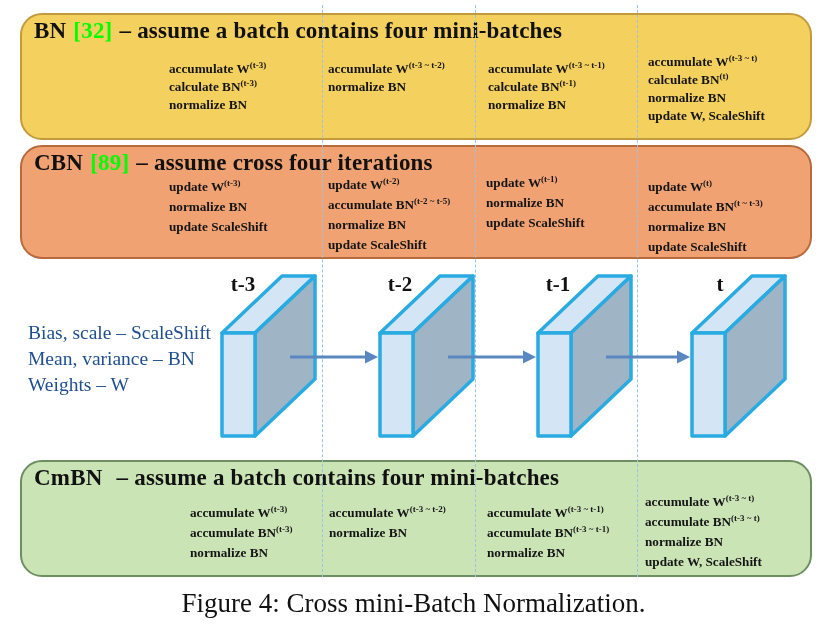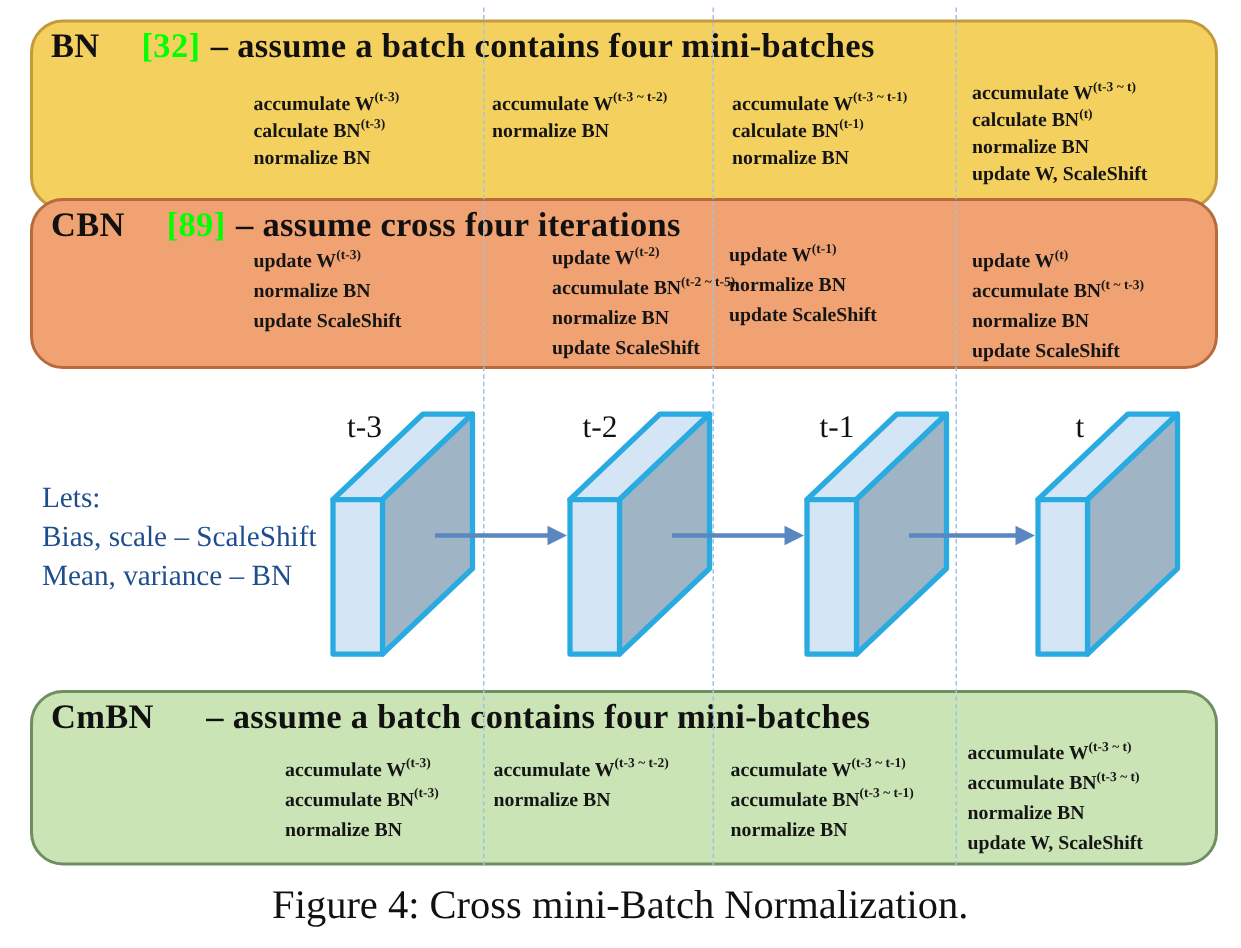--- a/index.html
+++ b/index.html
@@ -8,50 +8,50 @@
 
   
   .vline{position:absolute;top:5px;height:572px;width:0;
          border-left:1px dashed var(--dash-color);z-index:2;}
   .vline.v1{left:322px;} .vline.v2{left:475px;} .vline.v3{left:637px;}
 
   
   .panel{position:absolute;left:20px;width:788px;border-radius:22px;
          border:2px solid;z-index:1;}
   #panel-bn  {top:13px;height:123px;background:var(--panel-bn-bg);border-color:var(--panel-bn-border);}
-  #panel-cbn {top:132px;height:110px;background:var(--panel-cbn-bg);border-color:var(--panel-cbn-border);}
+  #panel-cbn {top:145px;height:110px;background:var(--panel-cbn-bg);border-color:var(--panel-cbn-border);}
   #panel-cmbn{top:460px;height:113px;background:var(--panel-cmbn-bg);border-color:var(--panel-cmbn-border);}
 
   .title{position:absolute;left:12px;top:3px;font-size:23px;font-weight:bold;
          color:#111;white-space:nowrap;z-index:3;letter-spacing:.2px;}
-  .title .ref{color:var(--ref-green);margin-left:21px;}
+  .title .ref{color:var(--ref-green);}
   .title .name,.title .ref{margin-right:7px;}
 
   .col{position:absolute;width:162px;font-size:13.2px;font-weight:bold;color:#151515;
        white-space:nowrap;z-index:3;}
   .col .op-line{line-height:18px;}
   #panel-cbn .col .op-line,#panel-cmbn .col .op-line{line-height:20px;}
   sup{font-size:9px;font-weight:bold;line-height:0;letter-spacing:0;}
 
   
   #panel-bn .c1{left:147px;top:45px;} #panel-bn .c2{left:306px;top:45px;}
   #panel-bn .c3{left:466px;top:45px;} #panel-bn .c4{left:626px;top:38px;}
-  #panel-cbn .c1{left:147px;top:30px;} #panel-cbn .c2{left:306px;top:28px;margin-left:40px;}
+  #panel-cbn .c1{left:147px;top:30px;} #panel-cbn .c2{left:306px;top:28px;}
   #panel-cbn .c3{left:464px;top:26px;} #panel-cbn .c4{left:626px;top:30px;}
   #panel-cmbn .c1{left:168px;top:41px;} #panel-cmbn .c2{left:307px;top:41px;}
   #panel-cmbn .c3{left:465px;top:41px;} #panel-cmbn .c4{left:623px;top:30px;}
 
   
   #legend{position:absolute;left:28px;top:320px;color:var(--legend-blue);
           font-size:19.5px;z-index:3;}
   #legend div{line-height:26px;}
 
   
   .tlabel{position:absolute;top:272px;width:56px;text-align:center;
-          font-size:21px;font-weight:normal;color:#111;z-index:4;}
+          font-size:21px;font-weight:bold;color:#111;z-index:4;}
   .tlabel.t1{left:215px;} .tlabel.t2{left:372px;} .tlabel.t3{left:530px;} .tlabel.t4{left:692px;}
 
   #boxes-svg{position:absolute;left:0;top:0;z-index:3;}
 
   #caption{position:absolute;left:0;top:588px;width:827px;text-align:center;
            font-size:27px;color:#111;z-index:3;}
 </style>
 </head>
 <body>
 
@@ -135,23 +135,23 @@
       </div>
       <div class="col c4">
         <div class="op-line"><span>accumulate W</span><sup>(t-3 ~ t)</sup></div>
         <div class="op-line"><span>accumulate BN</span><sup>(t-3 ~ t)</sup></div>
         <div class="op-line"><span>normalize BN</span></div>
         <div class="op-line"><span>update W, ScaleShift</span></div>
       </div>
     </div>
 
   <div id="legend">
-    <div>Lets:</div>
     <div>Bias, scale – ScaleShift</div>
     <div>Mean, variance – BN</div>
+    <div>Weights – W</div>
   </div>
 
   <div class="tlabel t1">t-3</div>
   <div class="tlabel t2">t-2</div>
   <div class="tlabel t3">t-1</div>
   <div class="tlabel t4">t</div>
 
   <svg id="boxes-svg" width="827" height="632">
     <defs></defs>
     <g id="boxes-layer">

